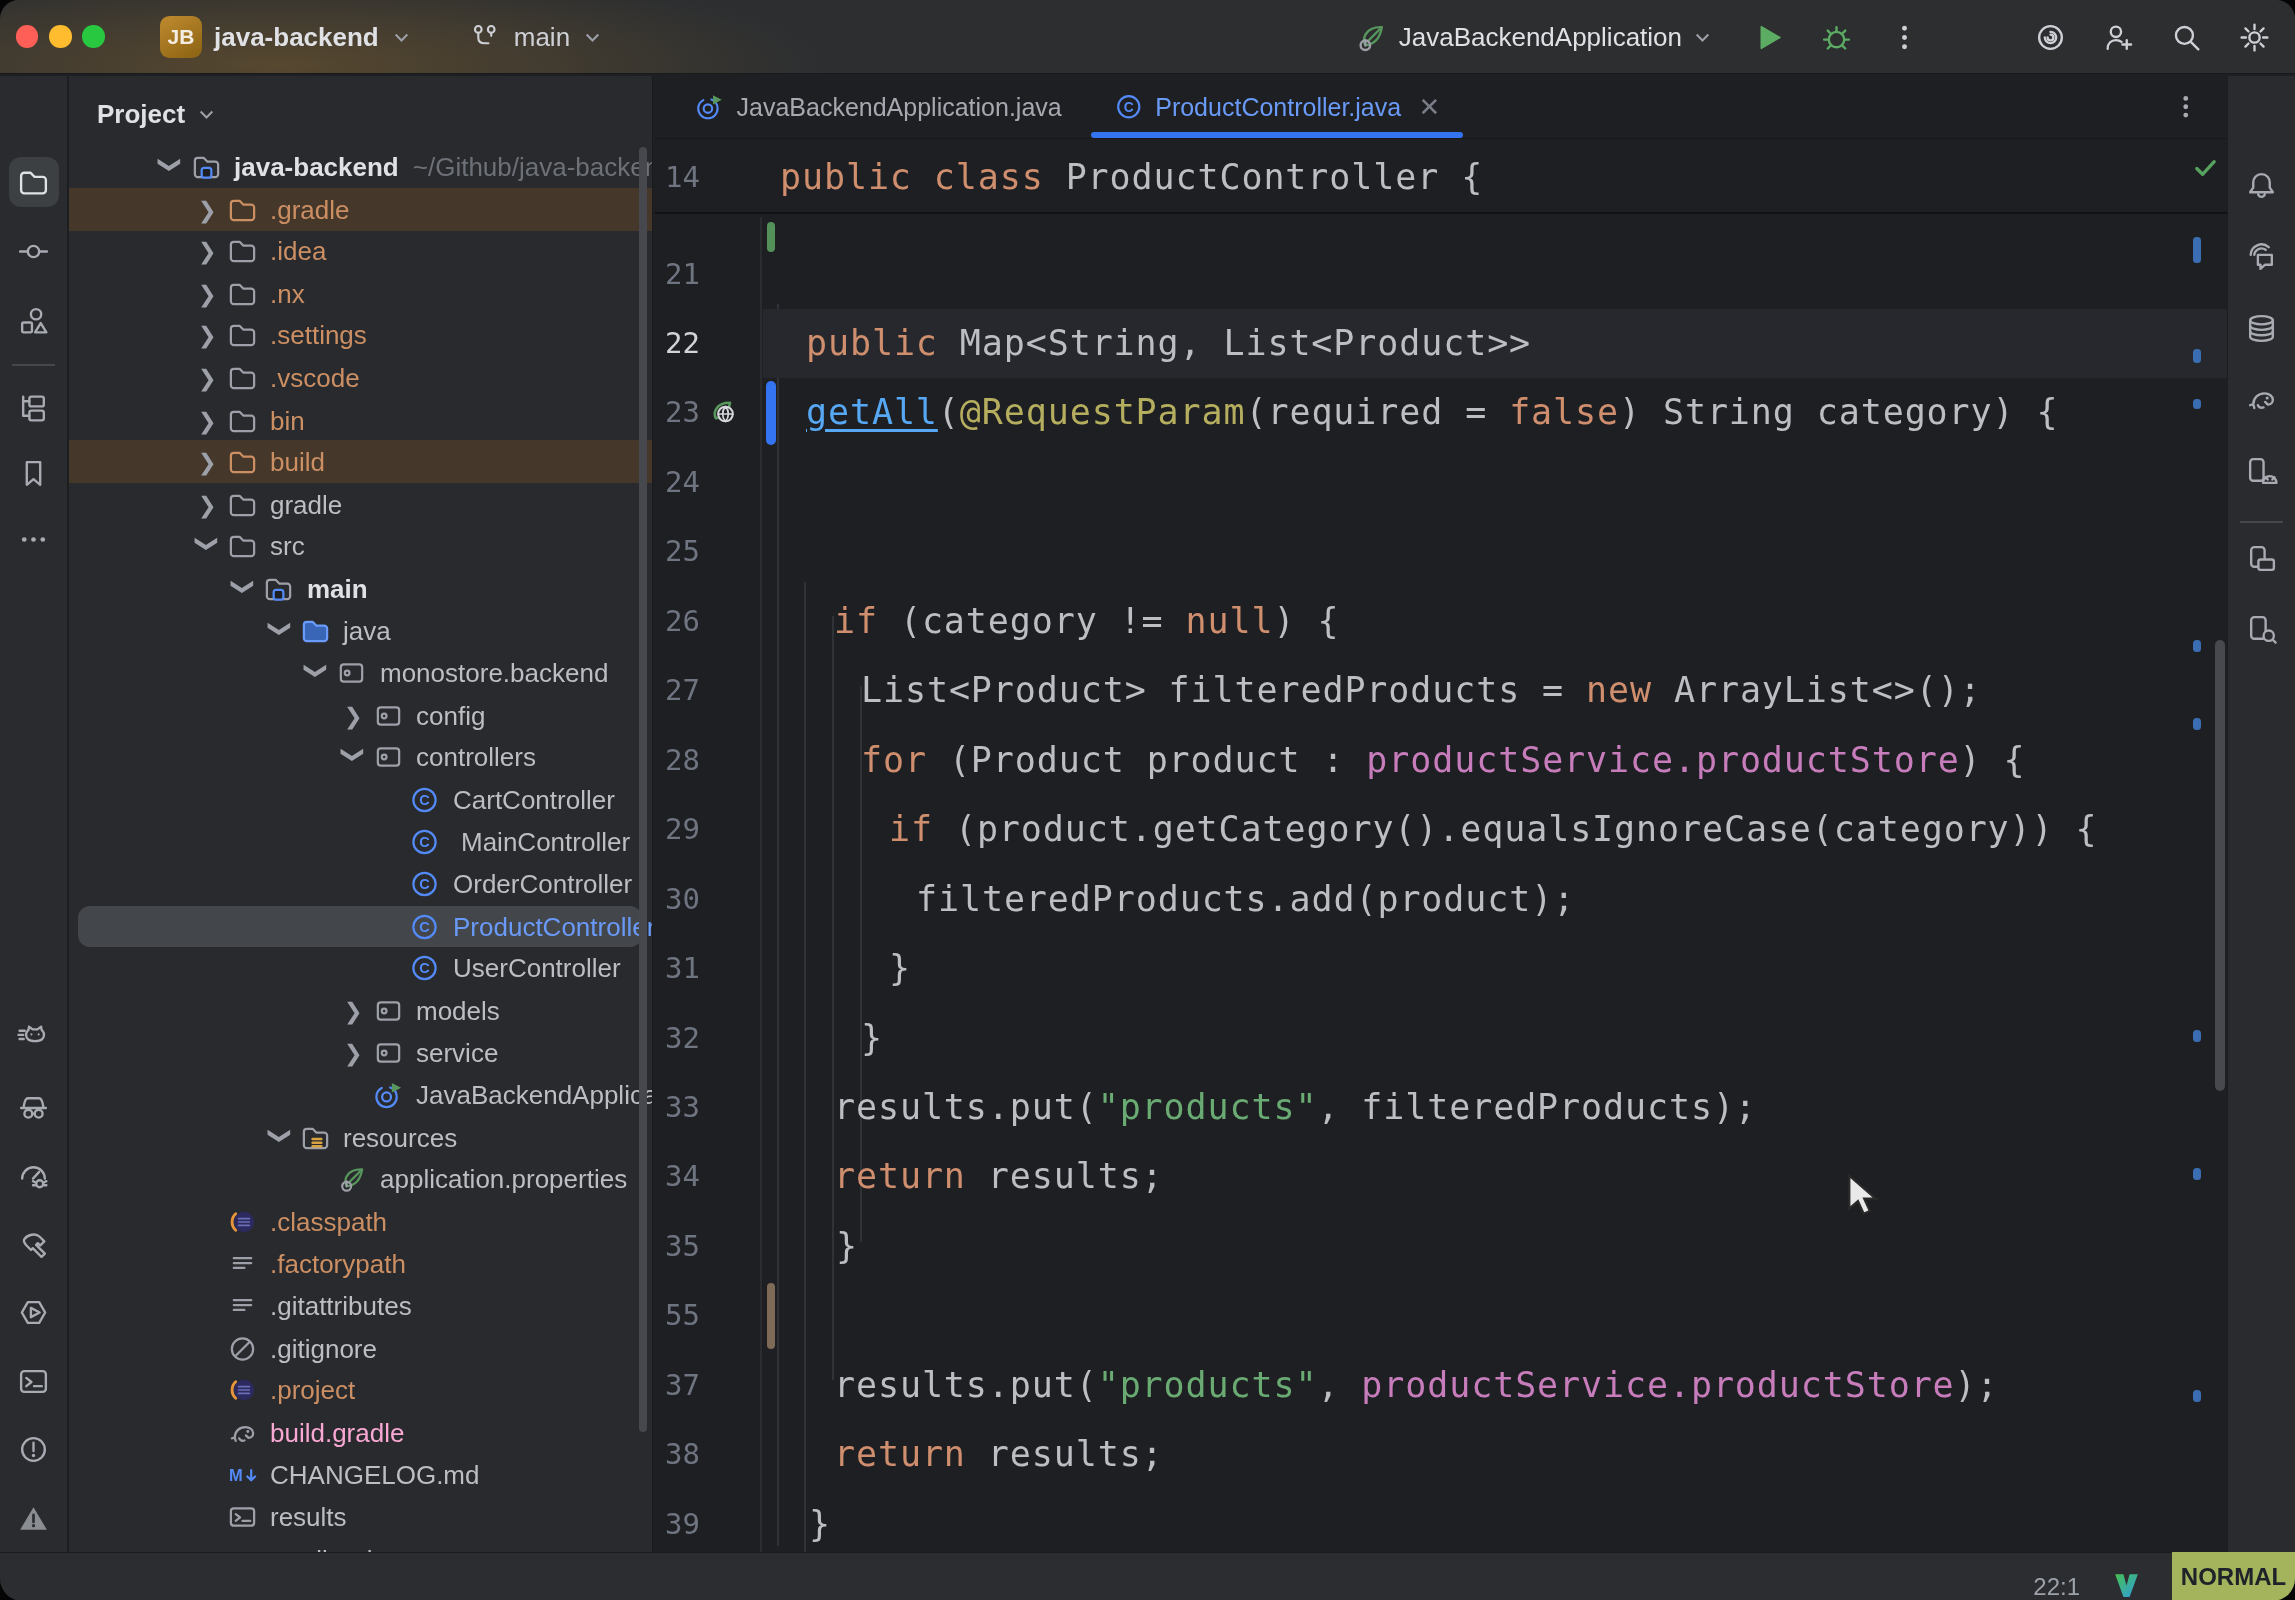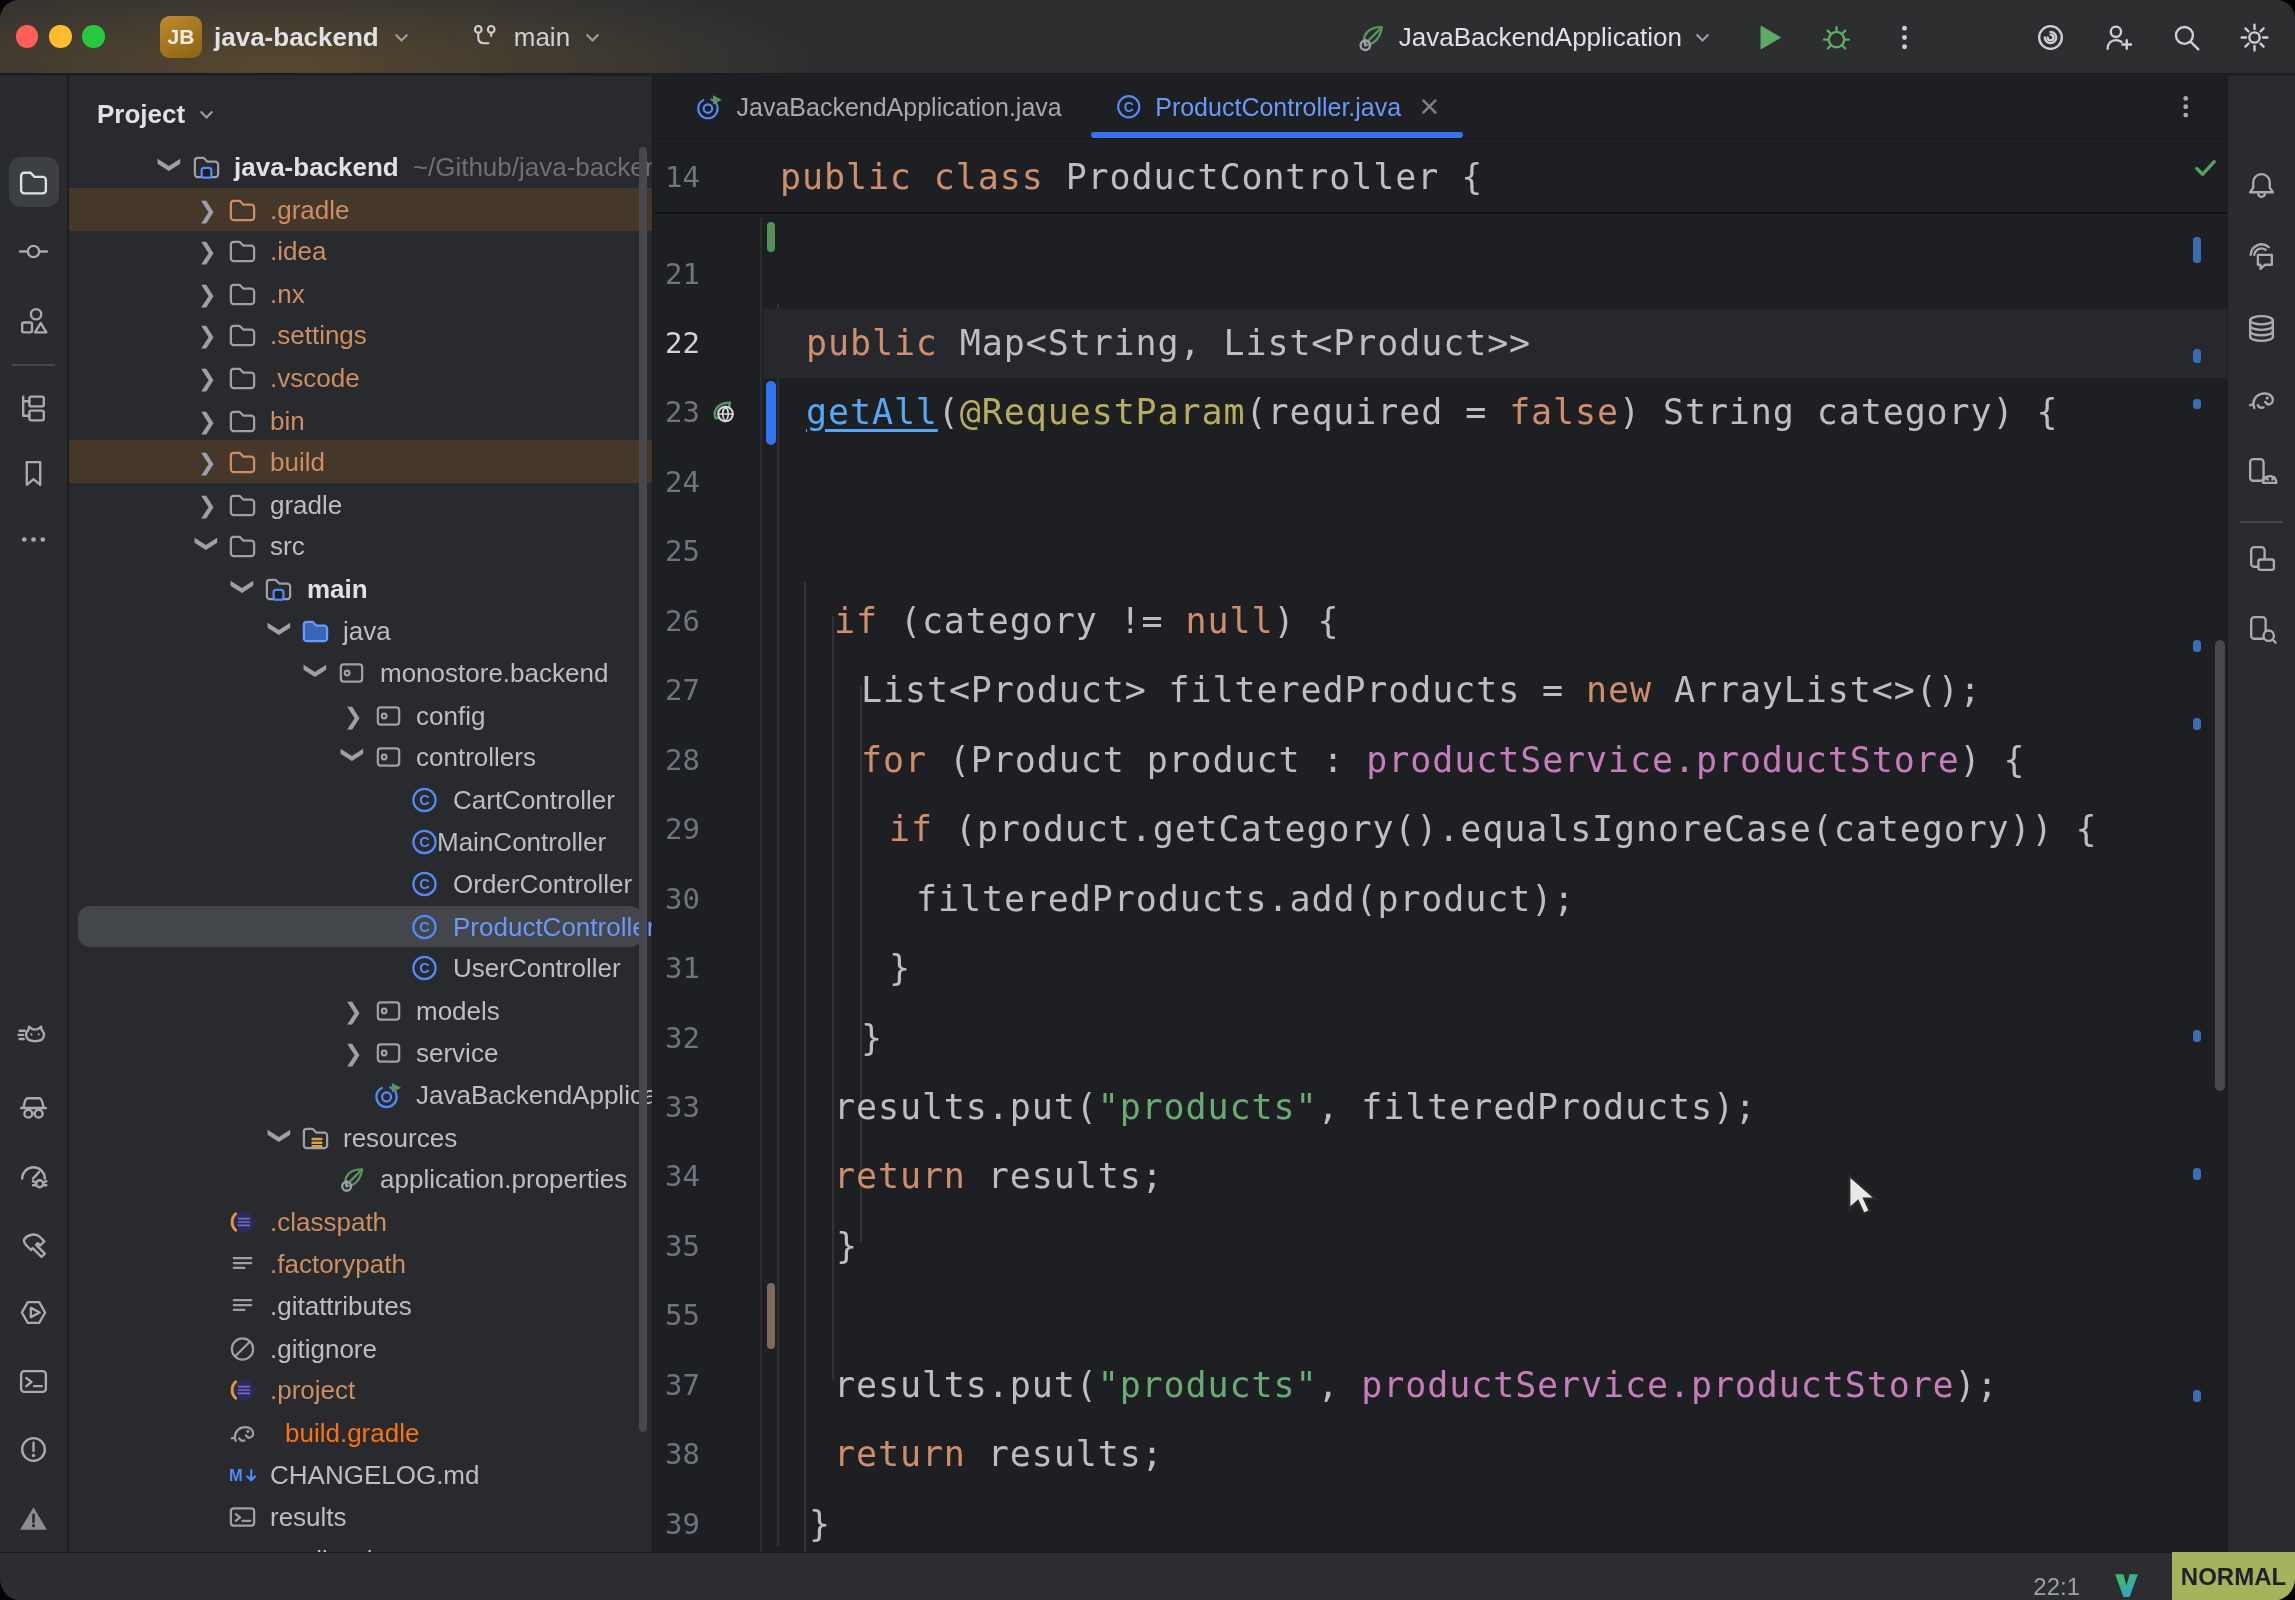--- a/index.html
+++ b/index.html
@@ -444,21 +444,21 @@
     <span class="tree-label" style="left:384px;color:#bcbec4;">CartController</span>
   </div>
         <div class="tree-row" style="top:675px">
 
     <span class="tree-icon" style="left:340px;color:#9da0a8">
             <svg class="icon-svg" width="31" height="31" viewBox="0 0 32 32" fill="none" stroke="currentColor" stroke-width="2.3" stroke-linecap="round" stroke-linejoin="round">
               <circle cx="16" cy="16" r="11.5" stroke="#548af7"></circle>
               <text x="16" y="21.5" font-size="15" font-weight="bold" fill="#548af7" stroke="none" text-anchor="middle" font-family="Liberation Sans,sans-serif">C</text>
             </svg>
           </span>
-    <span class="tree-label" style="left:368px;color:#bcbec4;">MainController</span>
+    <span class="tree-label" style="left:392px;color:#bcbec4;">MainController</span>
   </div>
         <div class="tree-row" style="top:717px">
 
     <span class="tree-icon" style="left:340px;color:#9da0a8">
             <svg class="icon-svg" width="31" height="31" viewBox="0 0 32 32" fill="none" stroke="currentColor" stroke-width="2.3" stroke-linecap="round" stroke-linejoin="round">
               <circle cx="16" cy="16" r="11.5" stroke="#548af7"></circle>
               <text x="16" y="21.5" font-size="15" font-weight="bold" fill="#548af7" stroke="none" text-anchor="middle" font-family="Liberation Sans,sans-serif">C</text>
             </svg>
           </span>
     <span class="tree-label" style="left:384px;color:#bcbec4;">OrderController</span>
@@ -588,21 +588,21 @@
   </div>
         <div class="tree-row" style="top:1266px">
 
     <span class="tree-icon" style="left:158px;color:#9da0a8">
             <svg class="icon-svg" width="31" height="31" viewBox="0 0 32 32" fill="none" stroke="currentColor" stroke-width="2.3" stroke-linecap="round" stroke-linejoin="round">
               <path d="M8 21c0-6.5 4.5-11 11-11 4.5 0 8 2.8 8 6.2 0 2.8-2 4.8-4.8 4.8l-2.7-2.6"></path>
               <circle cx="21.5" cy="14.5" r="1.5" fill="currentColor" stroke="none"></circle>
               <path d="M5 21.5c2-1.5 4 .5 4 2.7M12.5 21.5c1 2 3.2 3 5.5 2.2"></path>
             </svg>
           </span>
-    <span class="tree-label" style="left:216px;color:#f97316;">build.gradle</span>
+    <span class="tree-label" style="left:201px;color:#f9a8d4;">build.gradle</span>
   </div>
         <div class="tree-row" style="top:1308px">
 
     <span class="tree-icon" style="left:158px;color:#9da0a8">
             <svg class="icon-svg" width="31" height="31" viewBox="0 0 32 32" fill="none" stroke="currentColor" stroke-width="2.3" stroke-linecap="round" stroke-linejoin="round">
               <text x="2" y="22" font-size="17" font-weight="bold" fill="#548af7" stroke="none" font-family="Liberation Sans,sans-serif">M</text>
               <path d="M25 11v10M21 17.5l4 4 4-4" stroke="#548af7"></path>
             </svg>
           </span>
     <span class="tree-label" style="left:201px;color:#bcbec4;">CHANGELOG.md</span>

